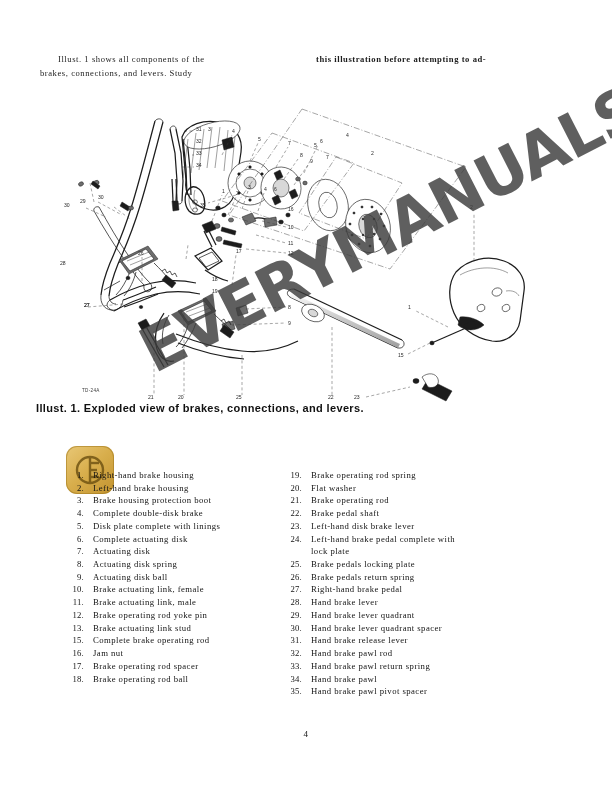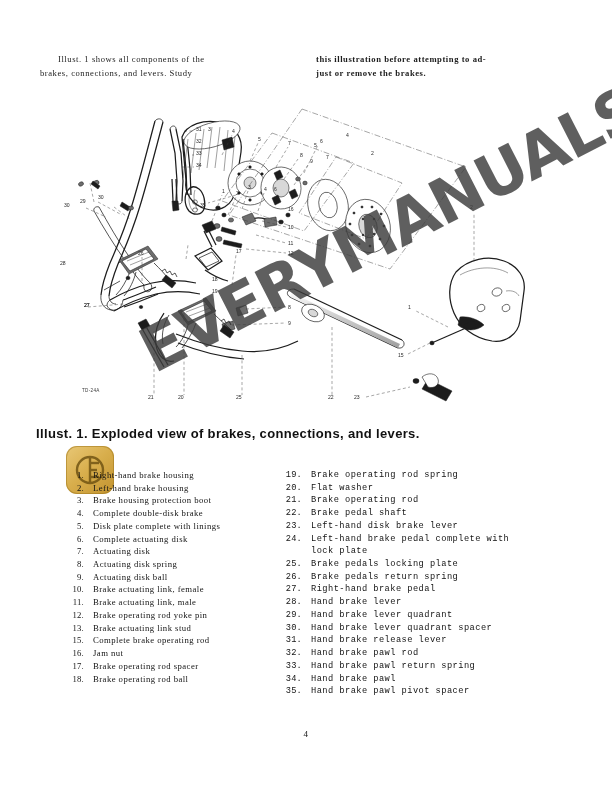--- a/index.html
+++ b/index.html
@@ -62,42 +62,42 @@
     top: 388px;
     font-size: 4.6px;
     letter-spacing: 0.3px;
     color: #3a3a3a;
     font-family: "Liberation Sans", sans-serif;
   }
 
   
   .caption {
     position: absolute;
-    top: 426px;
+    top: 402px;
     left: 36px;
-    font-size: 13px;
+    font-size: 11px;
     font-weight: bold;
     letter-spacing: 0.35px;
     color: #111111;
     font-family: "Liberation Sans", sans-serif;
   }
 
   
   .parts {
     position: absolute;
     top: 470px;
     left: 62px;
     width: 500px;
   }
   .parts-col {
     position: absolute;
     top: 0;
   }
   .parts-col.left  { left: 0px;   width: 245px; }
-  .parts-col.right { left: 218px; width: 282px; font-family: Liberation Mono, monospace; }
+  .parts-col.right { left: 218px; width: 282px; }
 
   .part-row {
     display: flex;
     align-items: baseline;
     height: 12.72px;
     font-size: 8.7px;
     letter-spacing: 0.45px;
     color: #141414;
     white-space: nowrap;
   }
@@ -170,21 +170,20 @@
 
 <div class="page">
 
   <div class="intro">
     <div class="intro-col left">
       <span class="l1">Illust. 1 shows all components of the</span>
       <span class="l2">brakes, connections, and levers.   Study</span>
     </div>
     <div class="intro-col right">
       <span class="l1">this illustration before attempting to ad-</span>
-      <span class="l2">just or remove the brakes.</span>
     </div>
   </div>
 
   <div class="illus-wrap">
     <svg class="illus-svg" width="540" height="318" viewBox="0 0 540 318" xmlns="http://www.w3.org/2000/svg">
       <defs>
         <style>
           .ln  { fill:none; stroke:#1d1d1d; stroke-width:0.75; }
           .ln2 { fill:none; stroke:#1d1d1d; stroke-width:1.25; }
           .lnt { fill:none; stroke:#2a2a2a; stroke-width:0.45; }

